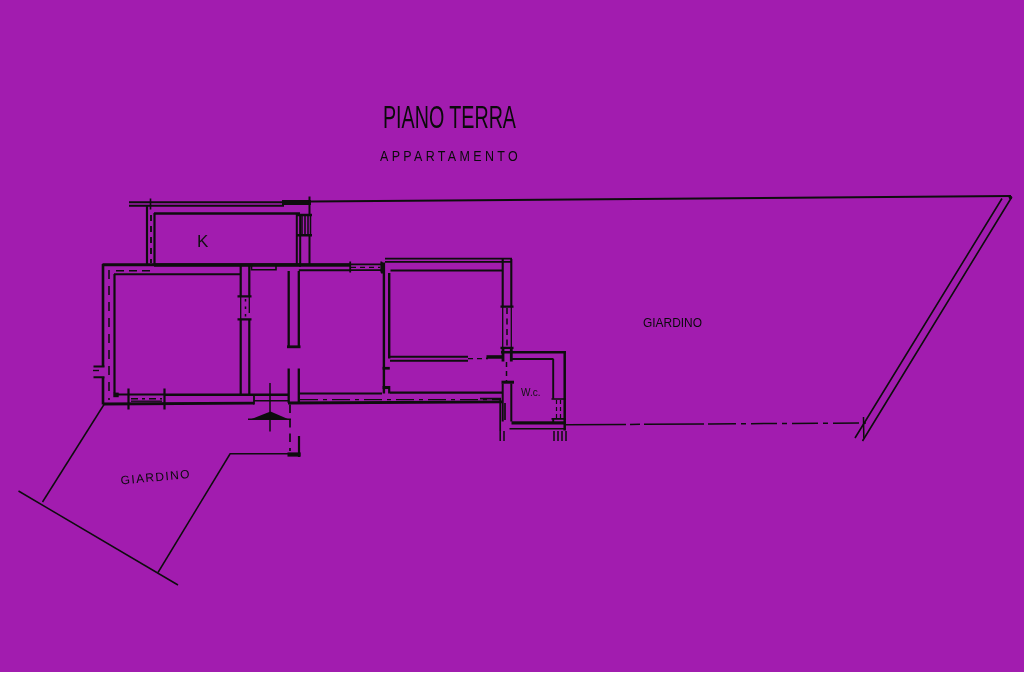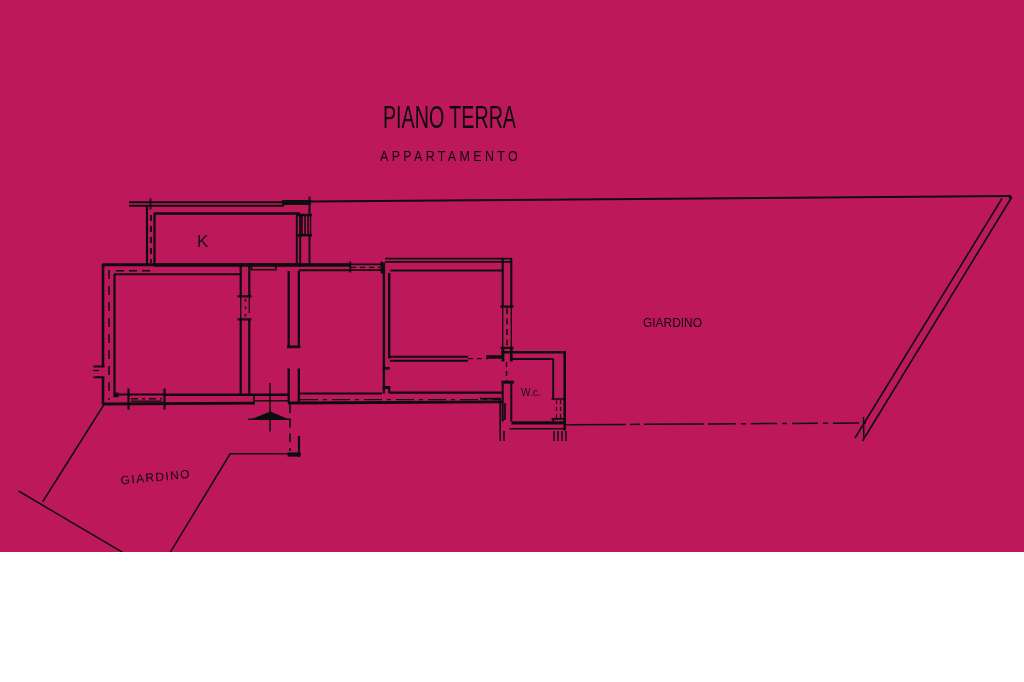--- a/index.html
+++ b/index.html
@@ -1,16 +1,16 @@
 <!DOCTYPE html>
 <html><head>
 <meta charset="utf-8">
 <style>
   html,body{margin:0;padding:0;background:#fff;}
-  .page{position:relative;width:1024px;height:552px;background:#be185d;overflow:hidden;
+  .page{position:relative;width:1024px;height:672px;background:#a21caf;overflow:hidden;
         font-family:"Liberation Sans", sans-serif;}
   svg{position:absolute;left:0;top:0;}
 </style>
 </head>
 <body>
 <div class="page">
 <svg width="1024" height="682" viewBox="0 0 1024 682">
 <g stroke="#0d0d0d" fill="none" stroke-width="2.2">
 
 <text x="383" y="128" font-size="31" fill="#0a0a0a" stroke="none" textLength="133" lengthAdjust="spacingAndGlyphs" font-family="Liberation Sans, sans-serif">PIANO TERRA</text>

